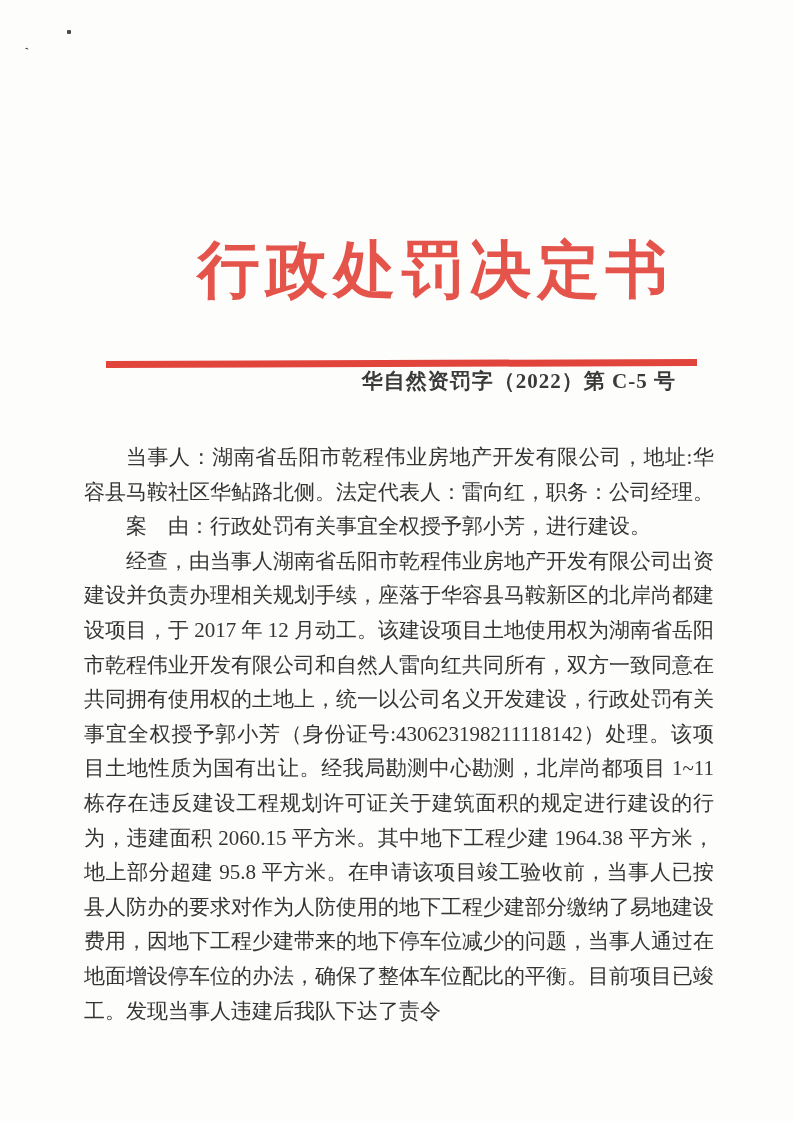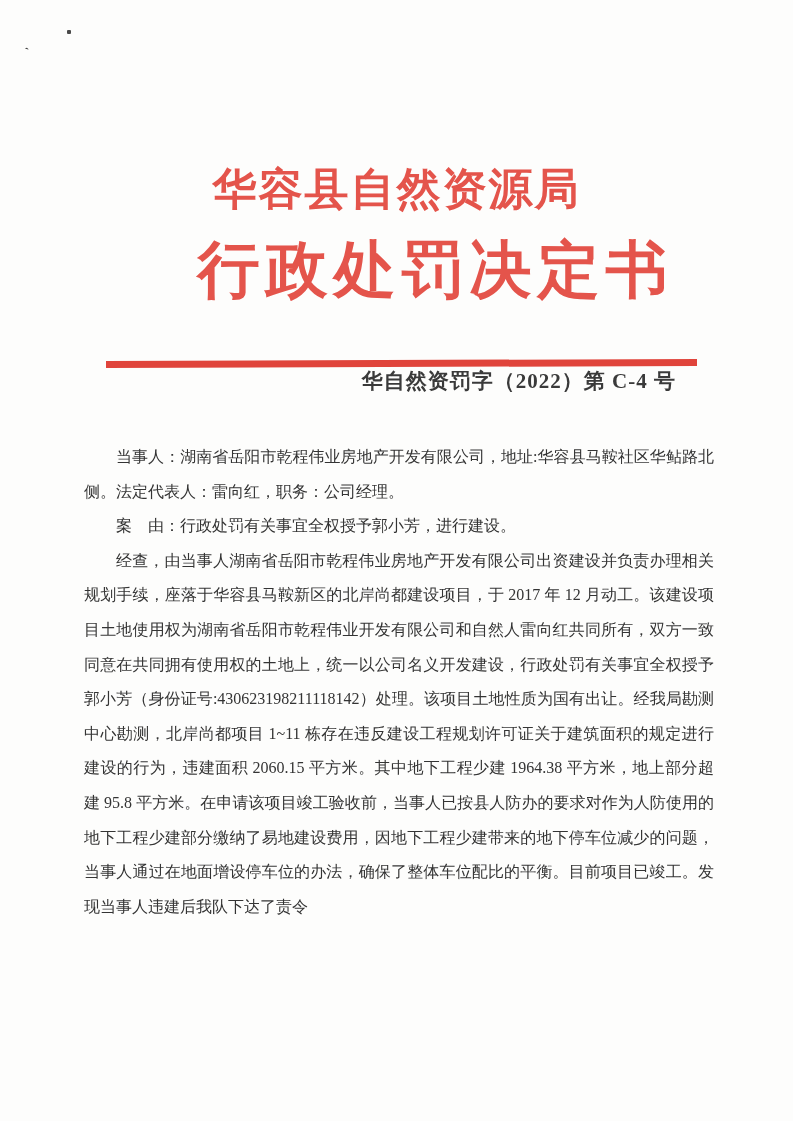--- a/index.html
+++ b/index.html
@@ -80,45 +80,44 @@
     font-size: 21px;
     font-weight: bold;
     letter-spacing: 1px;
     color: #3a3a3a;
   }
   .body-text {
     position: absolute;
     top: 440px;
     left: 84px;
     width: 630px;
-    font-size: 16px;
+    font-size: 21px;
     line-height: 34.6px;
     color: #343434;
     text-align: justify;
   }
   .body-text p {
     margin: 0;
     text-indent: 2em;
   }
 </style>
 </head>
 <body>
 
 <div class="page">
 
   <span class="speck-dot"></span>
   <span class="speck-tick">`</span>
 
-  <h1 class="org-title">华容县自然资源局</h1>
 
   <h2 class="doc-title">行政处罚决定书</h2>
 
   <div class="red-line"></div>
 
-  <div class="doc-number">华自然资罚字（2022）第 C-4 号</div>
+  <div class="doc-number">华自然资罚字（2022）第 C-5 号</div>
 
   <div class="body-text">
     <p>当事人：湖南省岳阳市乾程伟业房地产开发有限公司，地址:华容县马鞍社区华鲇路北侧。法定代表人：雷向红，职务：公司经理。</p>
     <p>案　由：行政处罚有关事宜全权授予郭小芳，进行建设。</p>
     <p>经查，由当事人湖南省岳阳市乾程伟业房地产开发有限公司出资建设并负责办理相关规划手续，座落于华容县马鞍新区的北岸尚都建设项目，于 2017 年 12 月动工。该建设项目土地使用权为湖南省岳阳市乾程伟业开发有限公司和自然人雷向红共同所有，双方一致同意在共同拥有使用权的土地上，统一以公司名义开发建设，行政处罚有关事宜全权授予郭小芳（身份证号:430623198211118142）处理。该项目土地性质为国有出让。经我局勘测中心勘测，北岸尚都项目 1~11 栋存在违反建设工程规划许可证关于建筑面积的规定进行建设的行为，违建面积 2060.15 平方米。其中地下工程少建 1964.38 平方米，地上部分超建 95.8 平方米。在申请该项目竣工验收前，当事人已按县人防办的要求对作为人防使用的地下工程少建部分缴纳了易地建设费用，因地下工程少建带来的地下停车位减少的问题，当事人通过在地面增设停车位的办法，确保了整体车位配比的平衡。目前项目已竣工。发现当事人违建后我队下达了责令</p>
   </div>
 
 </div>
 
 </body></html>

